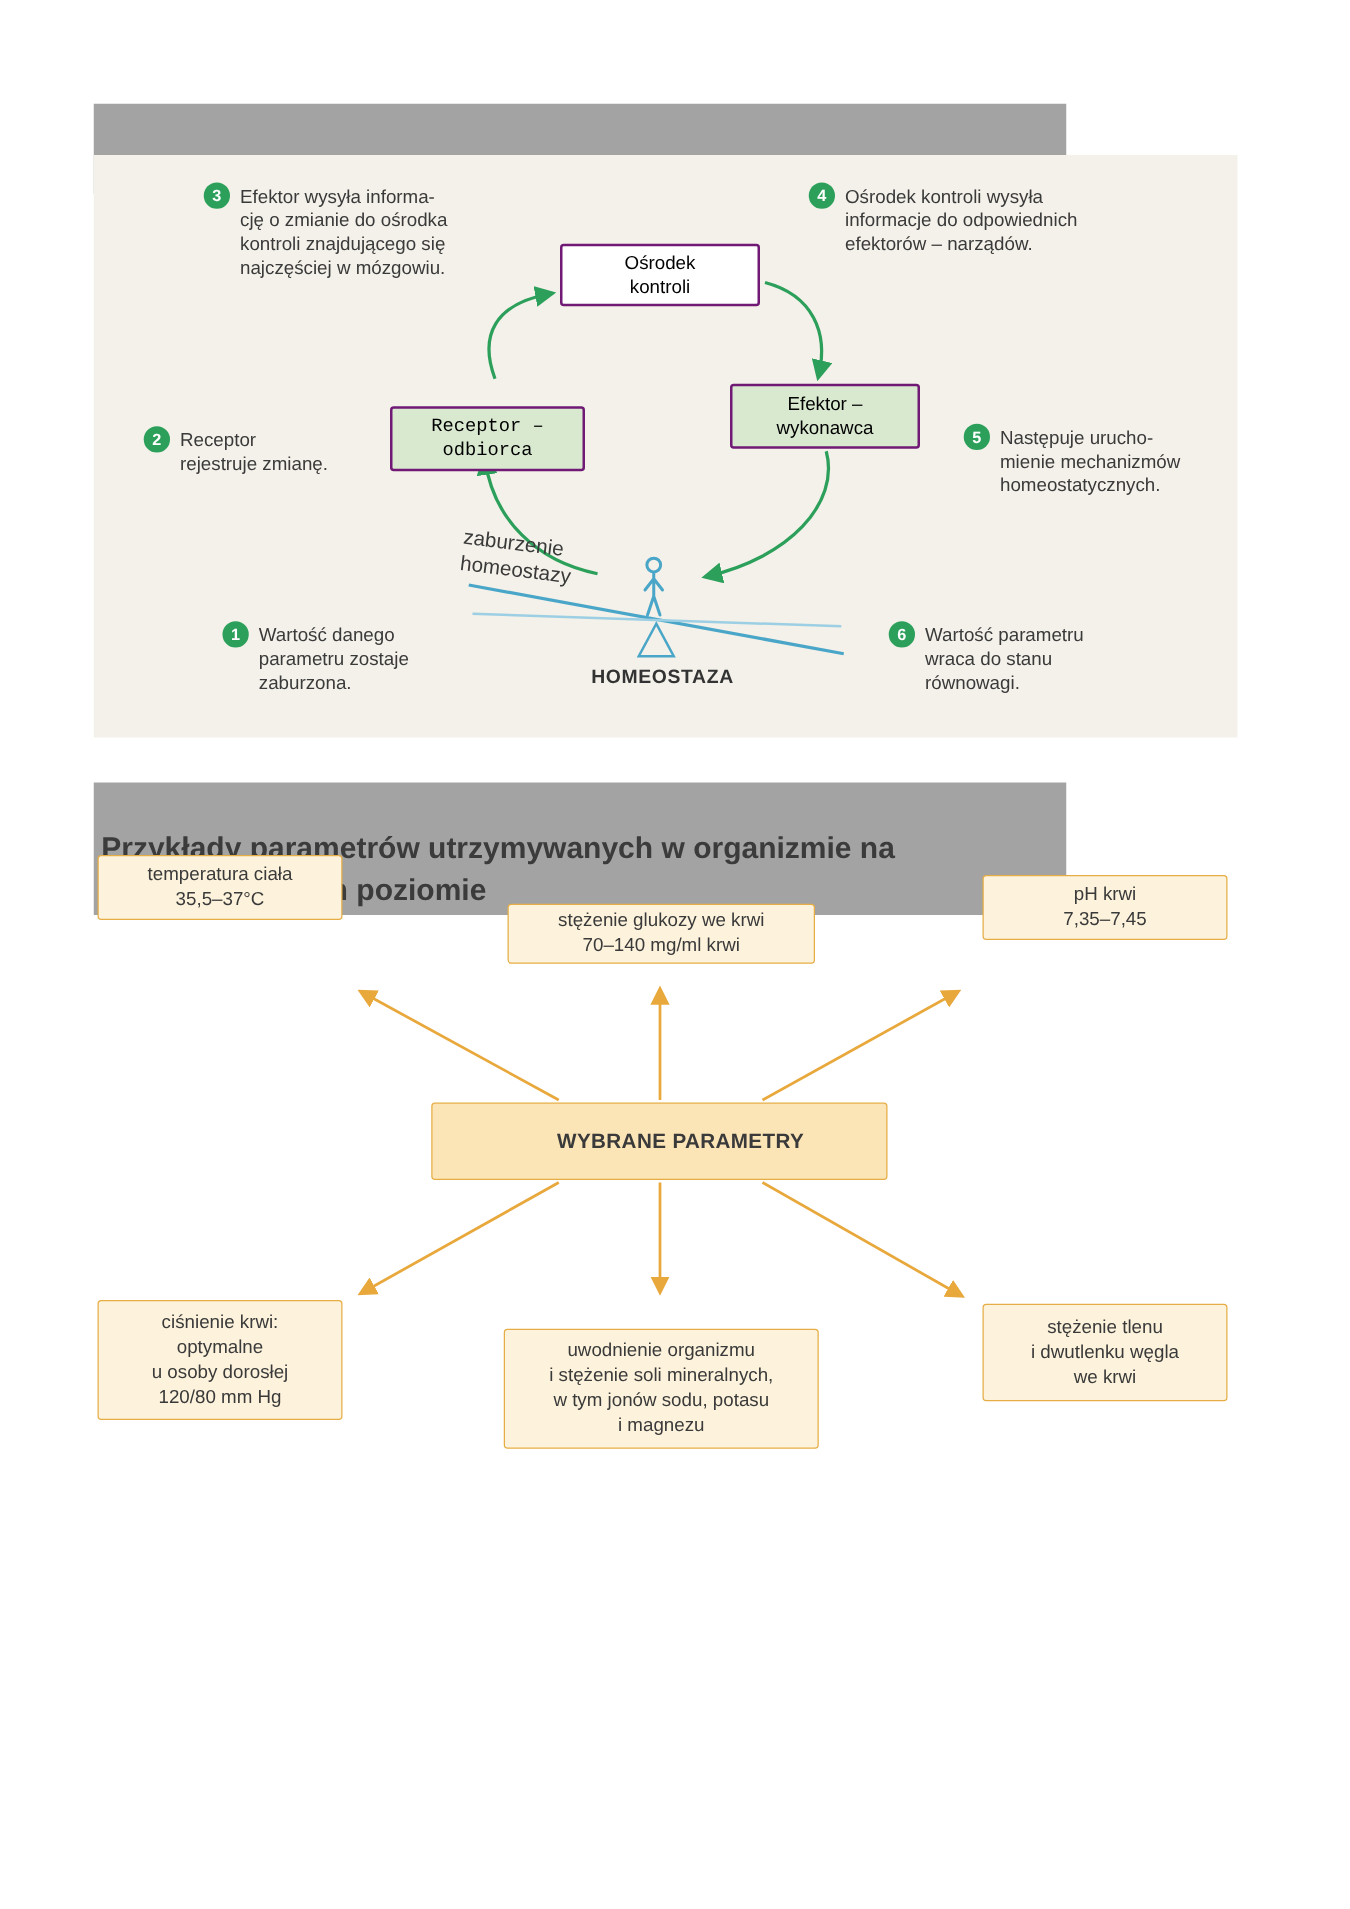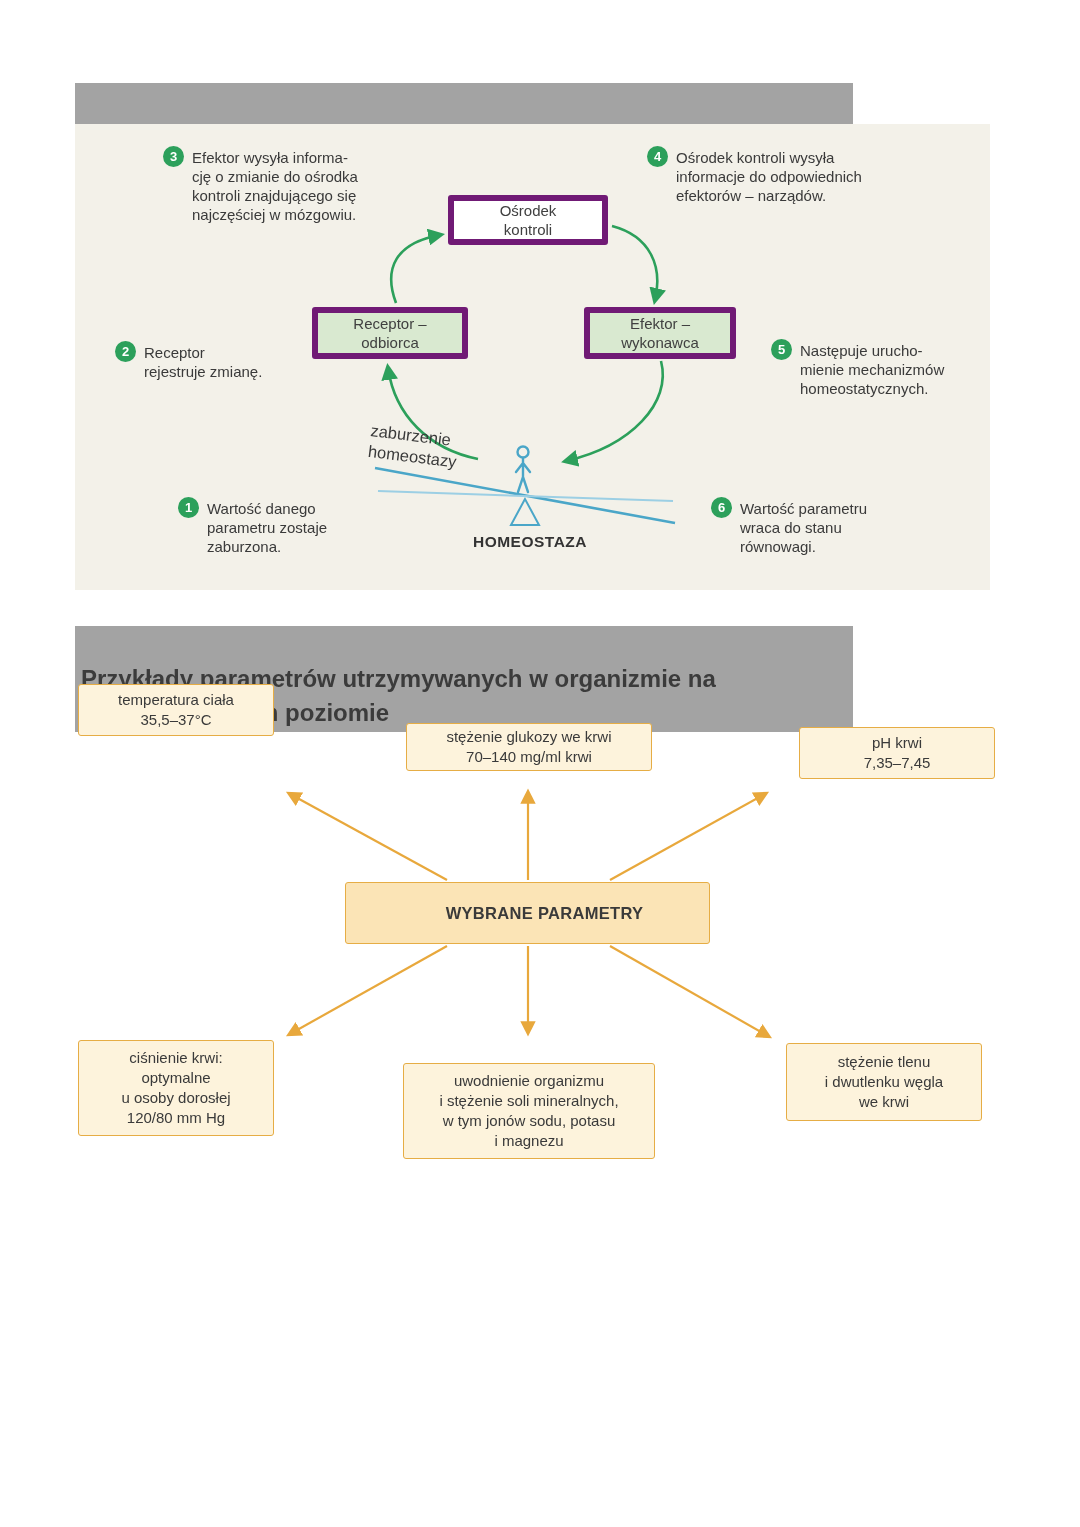--- a/index.html
+++ b/index.html
@@ -17,21 +17,21 @@
 
   .overlay { position:absolute; left:0; top:0; width:1080px; height:1527px; pointer-events:none; }
 
   .step { position:absolute; display:flex; align-items:flex-start; }
   .stepnum { flex:0 0 auto; width:21px; height:21px; border-radius:50%; background:#2ca05b;
              color:#ffffff; font-size:13px; font-weight:bold; display:flex; align-items:center;
              justify-content:center; margin-right:8px; margin-top:-2px; }
   .steptext { font-size:15px; line-height:19px; color:#3a3a3a; white-space:pre-line; }
 
   .gbox { position:absolute; display:flex; align-items:center; justify-content:center; text-align:center;
-          font-size:15px; line-height:19px; color:#404040; border:6px solid #701a75; border-radius:3px;
+          font-size:15px; line-height:19px; color:#000000; border:2px solid #701a75; border-radius:3px;
           white-space:pre-line; }
   .gbox.fill  { background:#d9e9d0; }
   .gbox.white { background:#ffffff; }
 
   .tilt { position:absolute; left:372px; top:420px; font-size:16.5px; line-height:21px;
           color:#3a3a3a; transform:rotate(7deg); transform-origin:left top; white-space:pre-line; }
   .homeo { position:absolute; left:425px; top:533px; width:210px; text-align:center;
            font-weight:bold; font-size:15.5px; letter-spacing:.5px; color:#333333; }
 
   .obox { position:absolute; display:flex; align-items:center; justify-content:center; text-align:center;
@@ -120,39 +120,39 @@
   </div>
   <div class="step" style="left:711px; top:499px; width:210px;">
     <span class="stepnum">6</span>
     <div class="steptext">Wartość parametru
 wraca do stanu
 równowagi.</div>
   </div>
 
   <div class="gbox white" style="left:448px; top:195px; width:160px; height:50px;">Ośrodek
 kontroli</div>
-  <div class="gbox fill" style="left:312px; top:307px; width:156px; height:52px;">Receptor –
+  <div class="gbox fill" style="left:312px; top:325px; width:156px; height:52px;font-family:Liberation Mono, monospace;">Receptor –
 odbiorca</div>
   <div class="gbox fill" style="left:584px; top:307px; width:152px; height:52px;">Efektor –
 wykonawca</div>
 
   <div class="tilt">zaburzenie
 homeostazy</div>
   <div class="homeo">HOMEOSTAZA</div>
 
   <div class="heading h2">
     <span>Przykłady parametrów utrzymywanych w organizmie na
 względnie stałym poziomie</span>
   </div>
 
   <div class="obox" style="left:78px; top:684px; width:196px; height:52px;">temperatura ciała
 35,5–37°C</div>
   <div class="obox" style="left:406px; top:723px; width:246px; height:48px;">stężenie glukozy we krwi
 70–140 mg/ml krwi</div>
-  <div class="obox" style="left:786px; top:727px; width:196px; height:52px;margin-left:13px;">pH krwi
+  <div class="obox" style="left:786px; top:700px; width:196px; height:52px;">pH krwi
 7,35–7,45</div>
 
   <div class="obox centerbox" style="left:345px; top:882px; width:365px; height:62px;">WYBRANE PARAMETRY</div>
 
   <div class="obox" style="left:78px; top:1040px; width:196px; height:96px;">ciśnienie krwi:
 optymalne
 u osoby dorosłej
 120/80 mm Hg</div>
   <div class="obox" style="left:403px; top:1040px; width:252px; height:96px;margin-top:23px;">uwodnienie organizmu
 i stężenie soli mineralnych,

